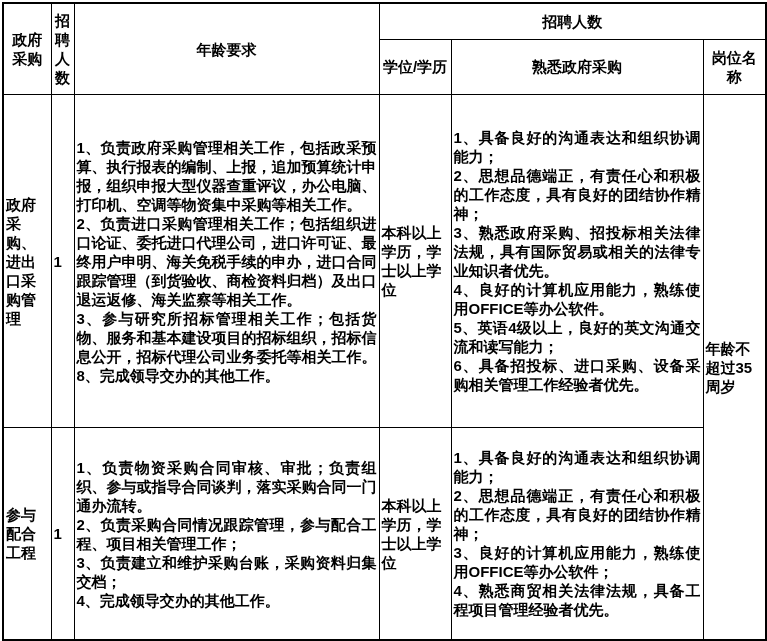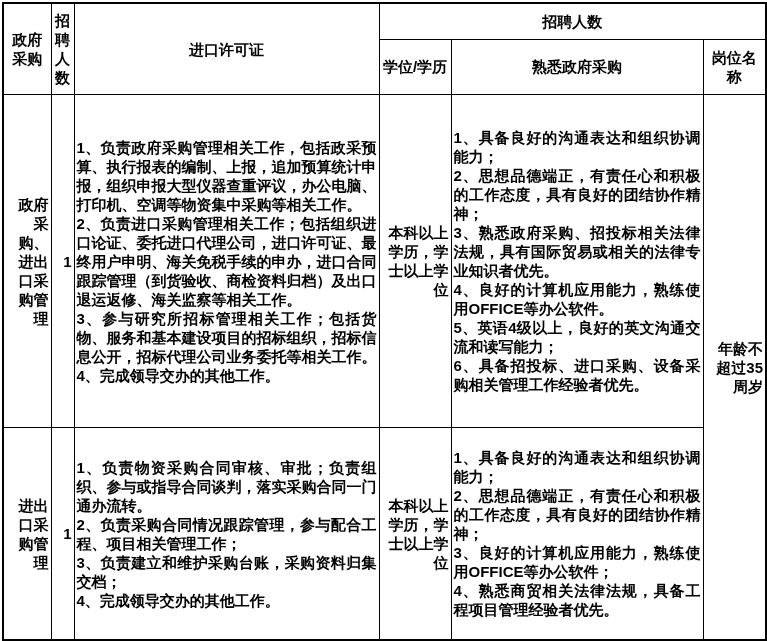--- a/index.html
+++ b/index.html
@@ -31,21 +31,21 @@
     vertical-align: middle;
     padding: 7px 2px;
     overflow: hidden;
     word-break: break-all;
   }
   th.hdr {
     text-align: center;
     font-weight: bold;
   }
   td.center-cell {
-    text-align: right;
+    text-align: left;
     margin-left: 28px;
   }
   td.text-cell {
     text-align: justify;
     white-space: pre-line;
     padding: 2px 3px;
   }
   tr.hdr-row-top  { height: 35px; }
   tr.hdr-row-sub  { height: 51px; }
   tr.data-row-1   { height: 333px; }
@@ -61,49 +61,49 @@
     <col style="width:305px">
     <col style="width:72px">
     <col style="width:252px">
     <col style="width:63px">
   </colgroup>
 
   <tbody>
       <tr class="hdr-row-top">
     <th class="hdr" rowspan="2">政府采购</th>
     <th class="hdr" rowspan="2">招聘人数</th>
-    <th class="hdr" rowspan="2">进口许可证</th>
+    <th class="hdr" rowspan="2">年龄要求</th>
     <th class="hdr" colspan="3">招聘人数</th>
   </tr>
 
   <tr class="hdr-row-sub">
     <th class="hdr">学位/学历</th>
     <th class="hdr">熟悉政府采购</th>
     <th class="hdr">岗位名称</th>
   </tr>
 
   <tr class="data-row-1">
     <td class="center-cell">政府采购、进出口采购管理</td>
     <td class="center-cell">1</td>
     <td class="text-cell">1、负责政府采购管理相关工作，包括政采预算、执行报表的编制、上报，追加预算统计申报，组织申报大型仪器查重评议，办公电脑、打印机、空调等物资集中采购等相关工作。
 2、负责进口采购管理相关工作；包括组织进口论证、委托进口代理公司，进口许可证、最终用户申明、海关免税手续的申办，进口合同跟踪管理（到货验收、商检资料归档）及出口退运返修、海关监察等相关工作。
 3、参与研究所招标管理相关工作；包括货物、服务和基本建设项目的招标组织，招标信息公开，招标代理公司业务委托等相关工作。
-4、完成领导交办的其他工作。</td>
+8、完成领导交办的其他工作。</td>
     <td class="center-cell">本科以上学历，学士以上学位</td>
     <td class="text-cell">1、具备良好的沟通表达和组织协调能力；
 2、思想品德端正，有责任心和积极的工作态度，具有良好的团结协作精神；
 3、熟悉政府采购、招投标相关法律法规，具有国际贸易或相关的法律专业知识者优先。
 4、良好的计算机应用能力，熟练使用OFFICE等办公软件。
 5、英语4级以上，良好的英文沟通交流和读写能力；
 6、具备招投标、进口采购、设备采购相关管理工作经验者优先。</td>
     <td class="center-cell" rowspan="2">年龄不超过35周岁</td>
   </tr>
 
   <tr class="data-row-2">
-    <td class="center-cell">进出口采购管理</td>
+    <td class="center-cell">参与配合工程</td>
     <td class="center-cell">1</td>
     <td class="text-cell">1、负责物资采购合同审核、审批；负责组织、参与或指导合同谈判，落实采购合同一门通办流转。
 2、负责采购合同情况跟踪管理，参与配合工程、项目相关管理工作；
 3、负责建立和维护采购台账，采购资料归集交档；
 4、完成领导交办的其他工作。</td>
     <td class="center-cell">本科以上学历，学士以上学位</td>
     <td class="text-cell">1、具备良好的沟通表达和组织协调能力；
 2、思想品德端正，有责任心和积极的工作态度，具有良好的团结协作精神；
 3、良好的计算机应用能力，熟练使用OFFICE等办公软件；
 4、熟悉商贸相关法律法规，具备工程项目管理经验者优先。</td>

